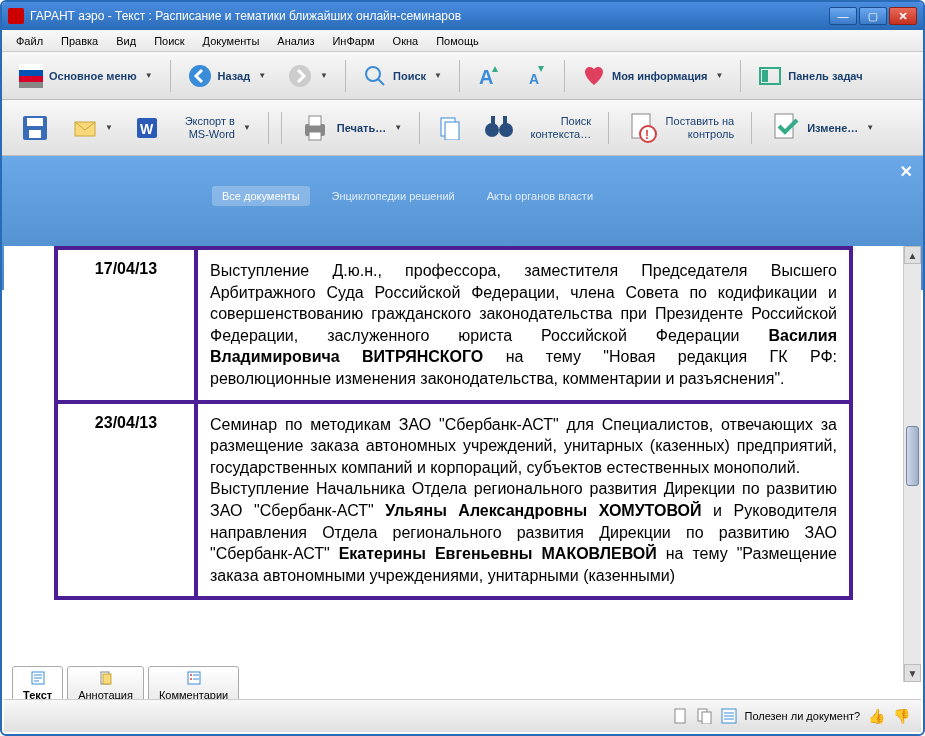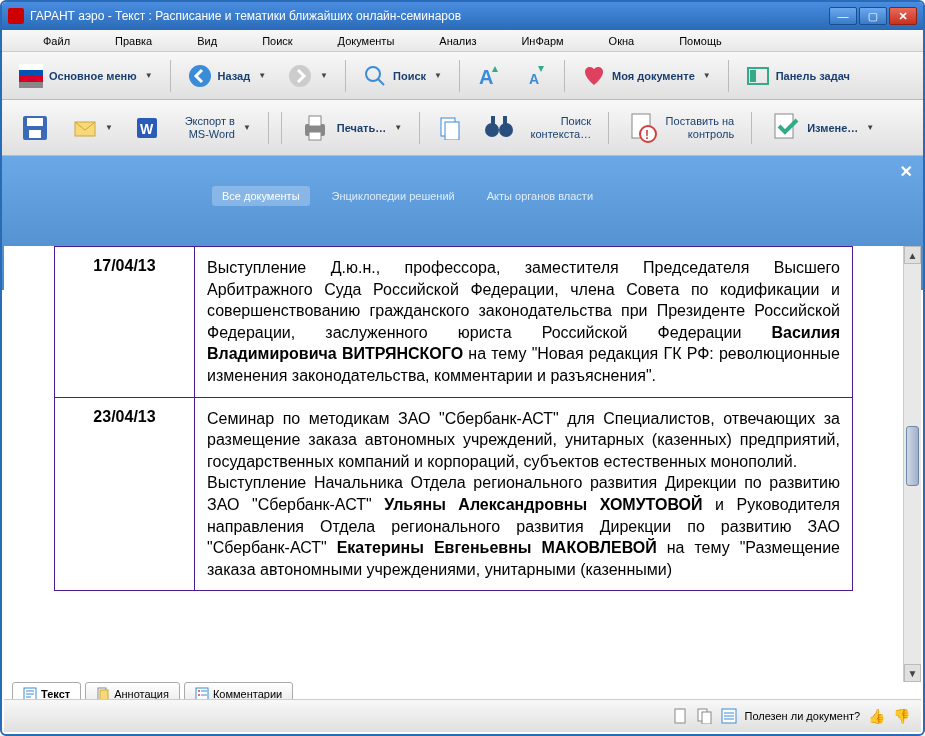--- a/index.html
+++ b/index.html
@@ -8,21 +8,21 @@
 
 .titlebar { height: 28px; background: linear-gradient(#4a8de0, #2a6bb8); display: flex; align-items: center; padding: 0 6px; color: #fff; font-size: 12px; }
 .titlebar .icon { width: 16px; height: 16px; background: #c00; margin-right: 6px; border-radius: 2px; }
 .titlebar .title { flex: 1; }
 .winbtns { display: flex; gap: 2px; }
 .winbtn { width: 28px; height: 18px; background: linear-gradient(#6ba8f0, #3a7bc8); border: 1px solid #1a4f8f; border-radius: 2px; color: #fff; display: flex; align-items: center; justify-content: center; font-size: 11px; cursor: pointer; }
 .winbtn.close { background: linear-gradient(#e86a5a, #c83020); border-color: #902010; font-weight: bold; }
 
 
 .menubar { height: 22px; background: linear-gradient(#f8f8f8, #e8e8e8); border-bottom: 1px solid #ccc; display: flex; align-items: center; padding: 0 6px; font-size: 11px; gap: 2px; }
-.menuitem { padding: 3px 8px; cursor: pointer; border-radius: 2px; margin-left: 27px; }
+.menuitem { padding: 3px 8px; cursor: pointer; border-radius: 2px; }
 
 
 .toolbar { background: linear-gradient(#f8f8f8, #e0e0e0); border-bottom: 1px solid #bbb; display: flex; align-items: center; padding: 4px 8px; gap: 4px; }
 .toolbar.row1 { height: 48px; }
 .toolbar.row2 { height: 56px; }
 .tbtn { display: flex; align-items: center; gap: 6px; padding: 4px 8px; border: 1px solid transparent; border-radius: 3px; cursor: pointer; font-size: 11px; background: transparent; }
 .tbtn .ico { width: 24px; height: 24px; display: flex; align-items: center; justify-content: center; }
 .tbtn .ico.lg { width: 32px; height: 32px; }
 .tbtn .lbl { white-space: nowrap; color: #1a3f6f; font-weight: bold; }
 .tbtn .lbl2 { white-space: normal; max-width: 70px; line-height: 1.1; color: #1a3f6f; text-align: right; }
@@ -38,34 +38,34 @@
 .searchrow { display: flex; gap: 6px; align-items: center; margin-top: 48px; }
 .scopeselect { width: 155px; height: 24px; background: linear-gradient(#5a98d8, #3a78b8); color: #fff; border: 1px solid #2a5f98; border-radius: 3px; padding: 0 6px; font-size: 11px; display: flex; align-items: center; justify-content: space-between; cursor: pointer; }
 .searchinput { flex: 1; height: 24px; border: 1px solid #888; border-radius: 3px; padding: 0 6px; font-size: 12px; background: #fff; display: flex; align-items: center; justify-content: space-between; cursor: text; }
 .searchinput span:first-child { color: #000; text-decoration: underline; }
 .findbtn { height: 24px; padding: 0 10px; background: linear-gradient(#f8f8f8, #d8d8d8); border: 1px solid #888; border-radius: 3px; font-size: 15px; display: flex; align-items: center; gap: 4px; cursor: pointer; }
 .upbtn { width: 24px; height: 24px; background: linear-gradient(#f8f8f8, #d8d8d8); border: 1px solid #888; border-radius: 3px; display: flex; align-items: center; justify-content: center; cursor: pointer; }
 
 
 .content { position: absolute; top: 244px; left: 2px; right: 20px; bottom: 52px; overflow-y: auto; background: #fff; padding: 0 50px; }
 .sched { width: 100%; border-collapse: collapse; table-layout: fixed; }
-.sched td { border: 1px solid #4c1d95; padding: 10px 12px; font-size: 16px; vertical-align: top; font-family: Arial, sans-serif; }
+.sched td { border: 4px solid #4c1d95; padding: 10px 12px; font-size: 16px; vertical-align: top; font-family: Arial, sans-serif; }
 .sched td.date { width: 140px; text-align: center; font-weight: bold; }
 .sched td.body { text-align: justify; line-height: 1.35; }
 .sched td.body b { font-weight: bold; }
 
 .vscroll { position: absolute; right: 2px; top: 244px; bottom: 52px; width: 18px; background: #e8e8e8; border-left: 1px solid #ccc; }
 .vscroll .thumb { position: absolute; left: 2px; right: 2px; top: 180px; height: 60px; background: linear-gradient(90deg, #d0d8e8, #a0b0c8); border: 1px solid #7088a8; border-radius: 3px; }
 .vscroll .arr { position: absolute; left: 0; right: 0; height: 18px; display: flex; align-items: center; justify-content: center; font-size: 10px; color: #444; background: #e0e0e0; border: 1px solid #bbb; cursor: pointer; }
 .vscroll .arr.up { top: 0; }
 .vscroll .arr.dn { bottom: 0; }
 
 
 .bottomtabs { position: absolute; left: 10px; bottom: 28px; display: flex; gap: 4px; font-size: 11px; }
-.btab { padding: 4px 10px; background: linear-gradient(#fff, #e8e8e8); border: 1px solid #aaa; border-radius: 3px; display: flex; align-items: center; gap: 4px; cursor: pointer; }
+.btab { padding: 4px 10px; background: linear-gradient(#fff, #e8e8e8); border: 1px solid #aaa; border-radius: 3px; display: flex; align-items: center; gap: 4px; cursor: pointer; flex-direction: column; }
 .btab.active { background: #fff; font-weight: bold; }
 .btab .tico { width: 14px; height: 14px; }
 
 
 .statusbar { position: absolute; left: 2px; right: 2px; bottom: 2px; height: 24px; background: linear-gradient(#f8f8f8, #e0e0e0); border-top: 1px solid #ccc; display: flex; align-items: center; justify-content: flex-end; padding: 16px 10px; font-size: 11px; gap: 8px; }
 .statusbar .sico { width: 16px; height: 16px; cursor: pointer; }
 .thumbup { color: #4a8; font-size: 14px; cursor: pointer; }
 .thumbdn { color: #c44; font-size: 14px; cursor: pointer; }
 
 svg { display: block; }
@@ -156,21 +156,21 @@
         </svg>
       </span>
   </div>
   <div class="sep"></div>
   <div class="tbtn">
     <span class="ico">
         <svg width="24" height="24">
           <path d="M12 21 C12 21 3 14 3 8 C3 5 5 3 8 3 C10 3 12 5 12 5 C12 5 14 3 16 3 C19 3 21 5 21 8 C21 14 12 21 12 21 Z" fill="#e04060"></path>
         </svg>
       </span>
-    <span class="lbl">Моя документе</span>
+    <span class="lbl">Моя информация</span>
     <span class="drop">▼</span>
   </div>
   <div class="sep"></div>
   <div class="tbtn">
     <span class="ico">
         <svg width="24" height="24">
           <rect x="2" y="4" width="20" height="16" fill="none" stroke="#3a8" stroke-width="2"></rect>
           <rect x="4" y="6" width="6" height="12" fill="#3a8"></rect>
         </svg>
       </span>

